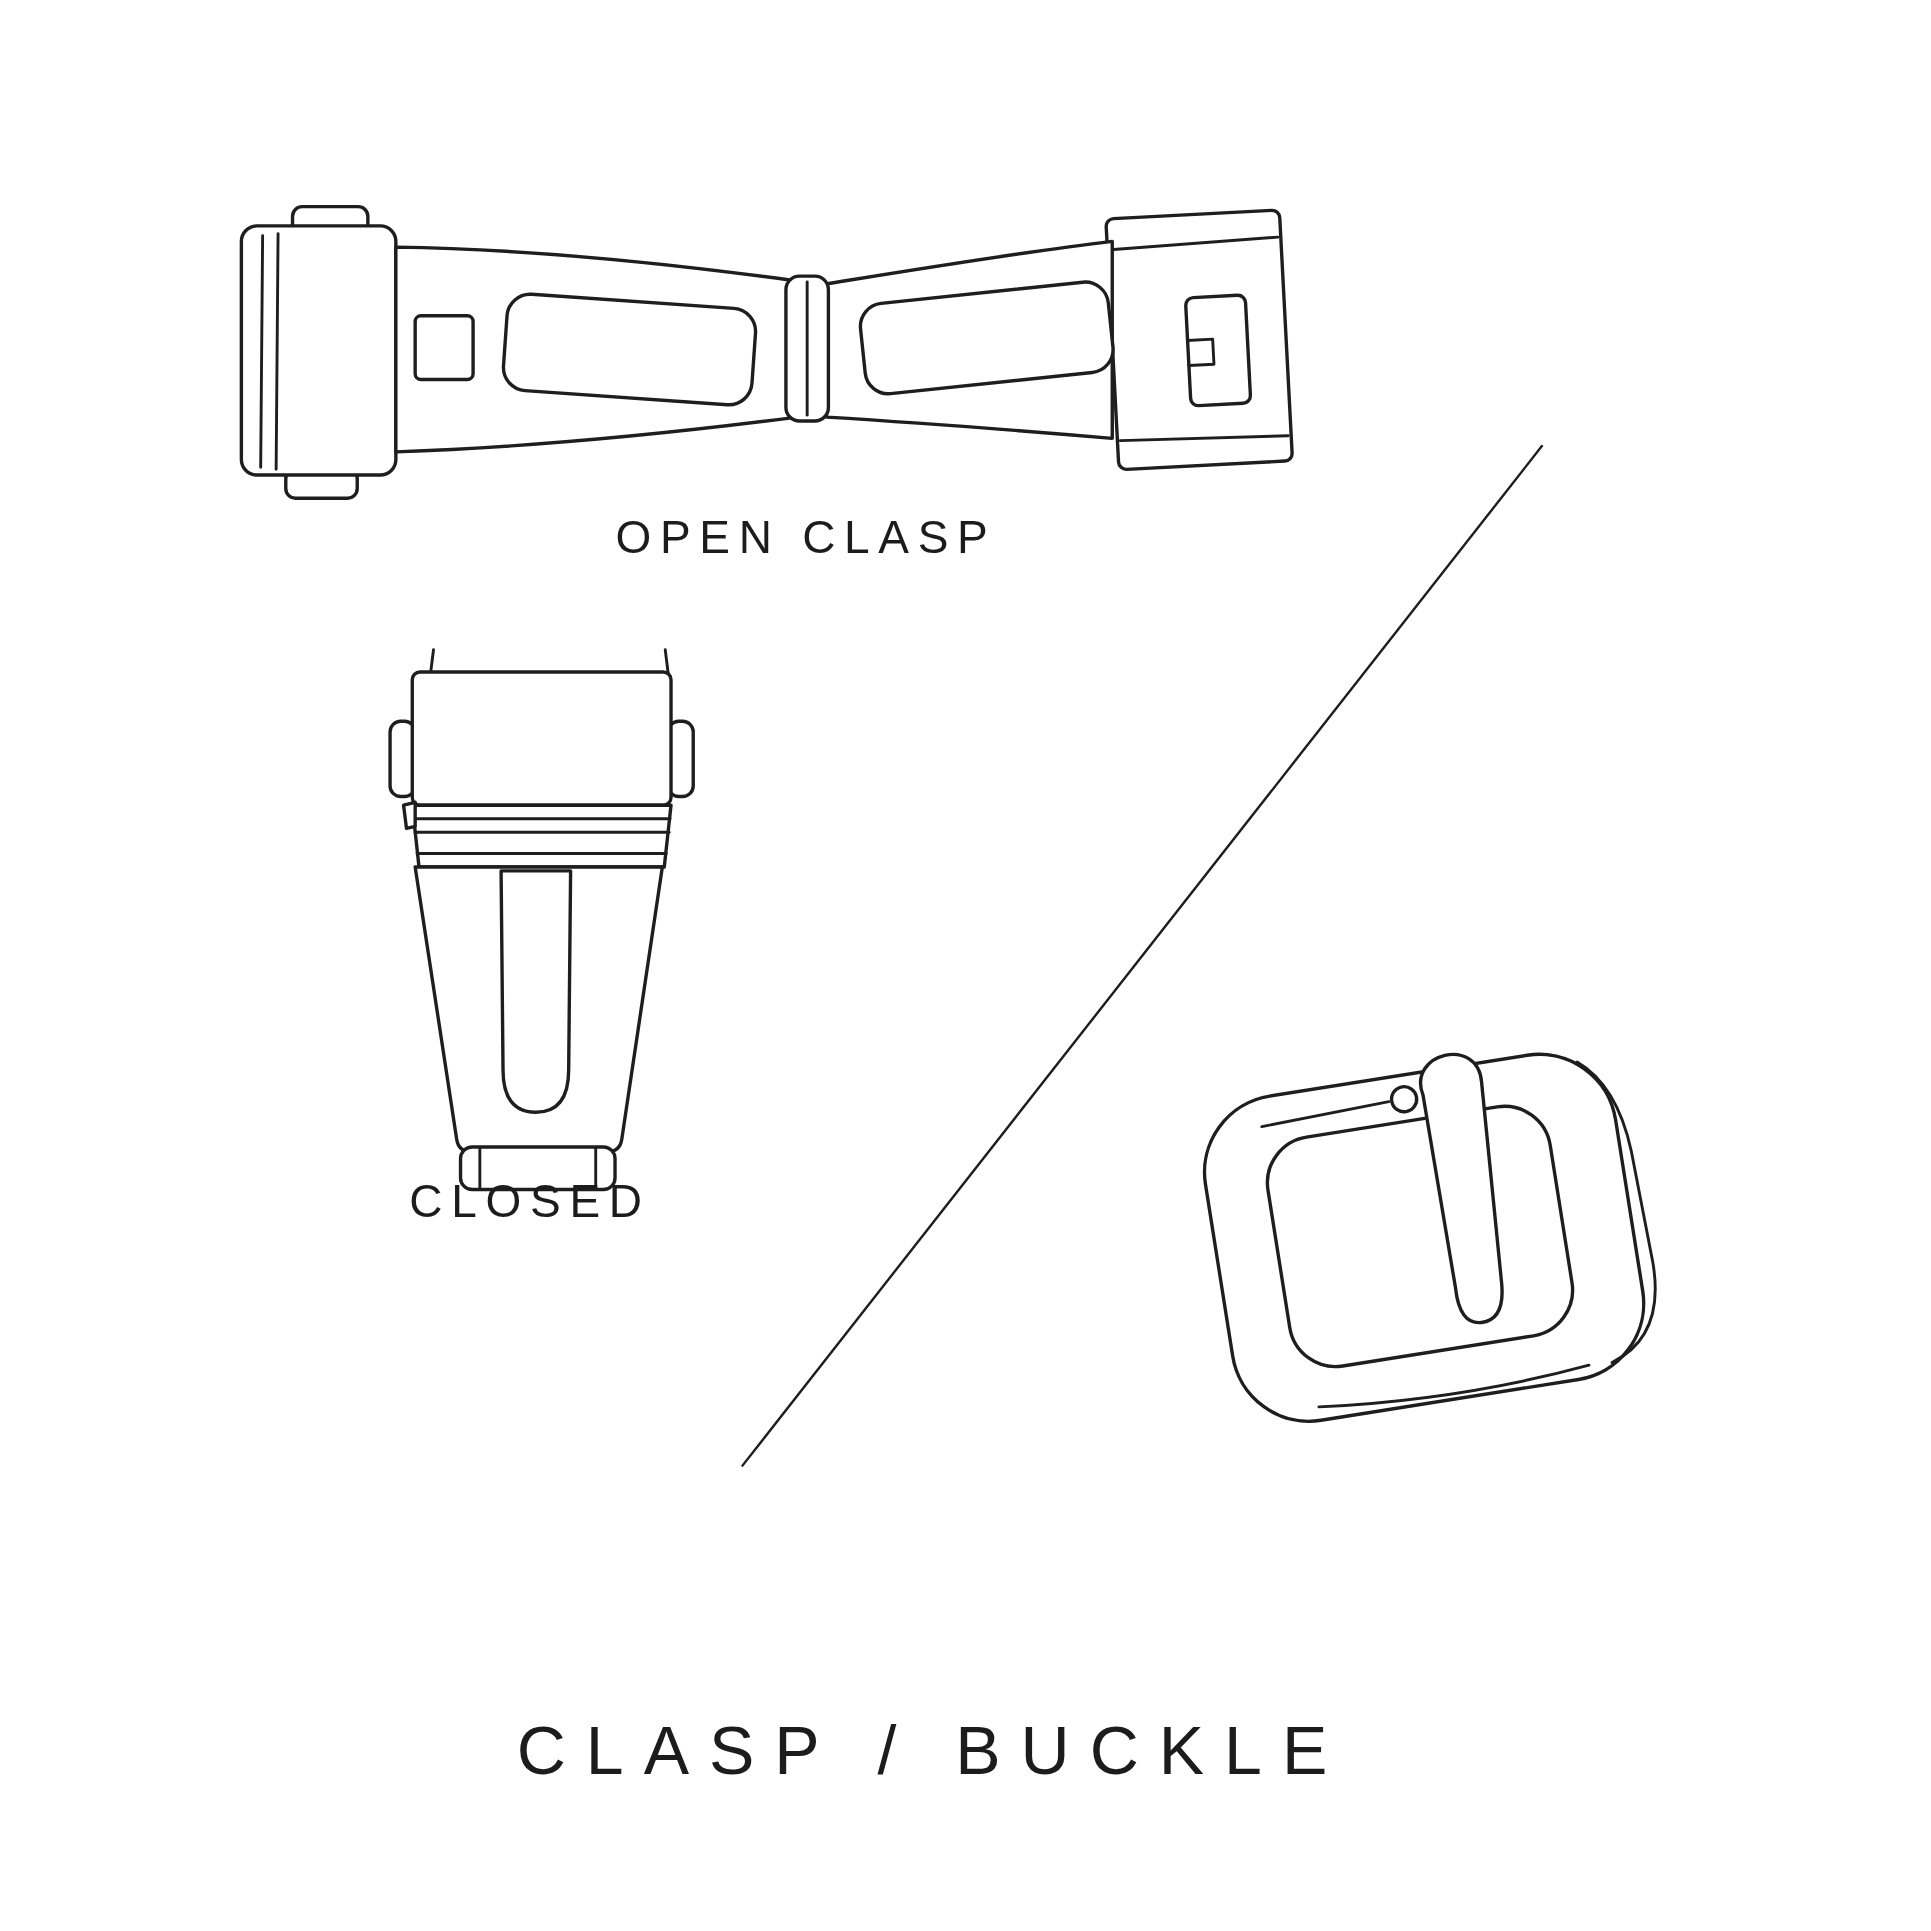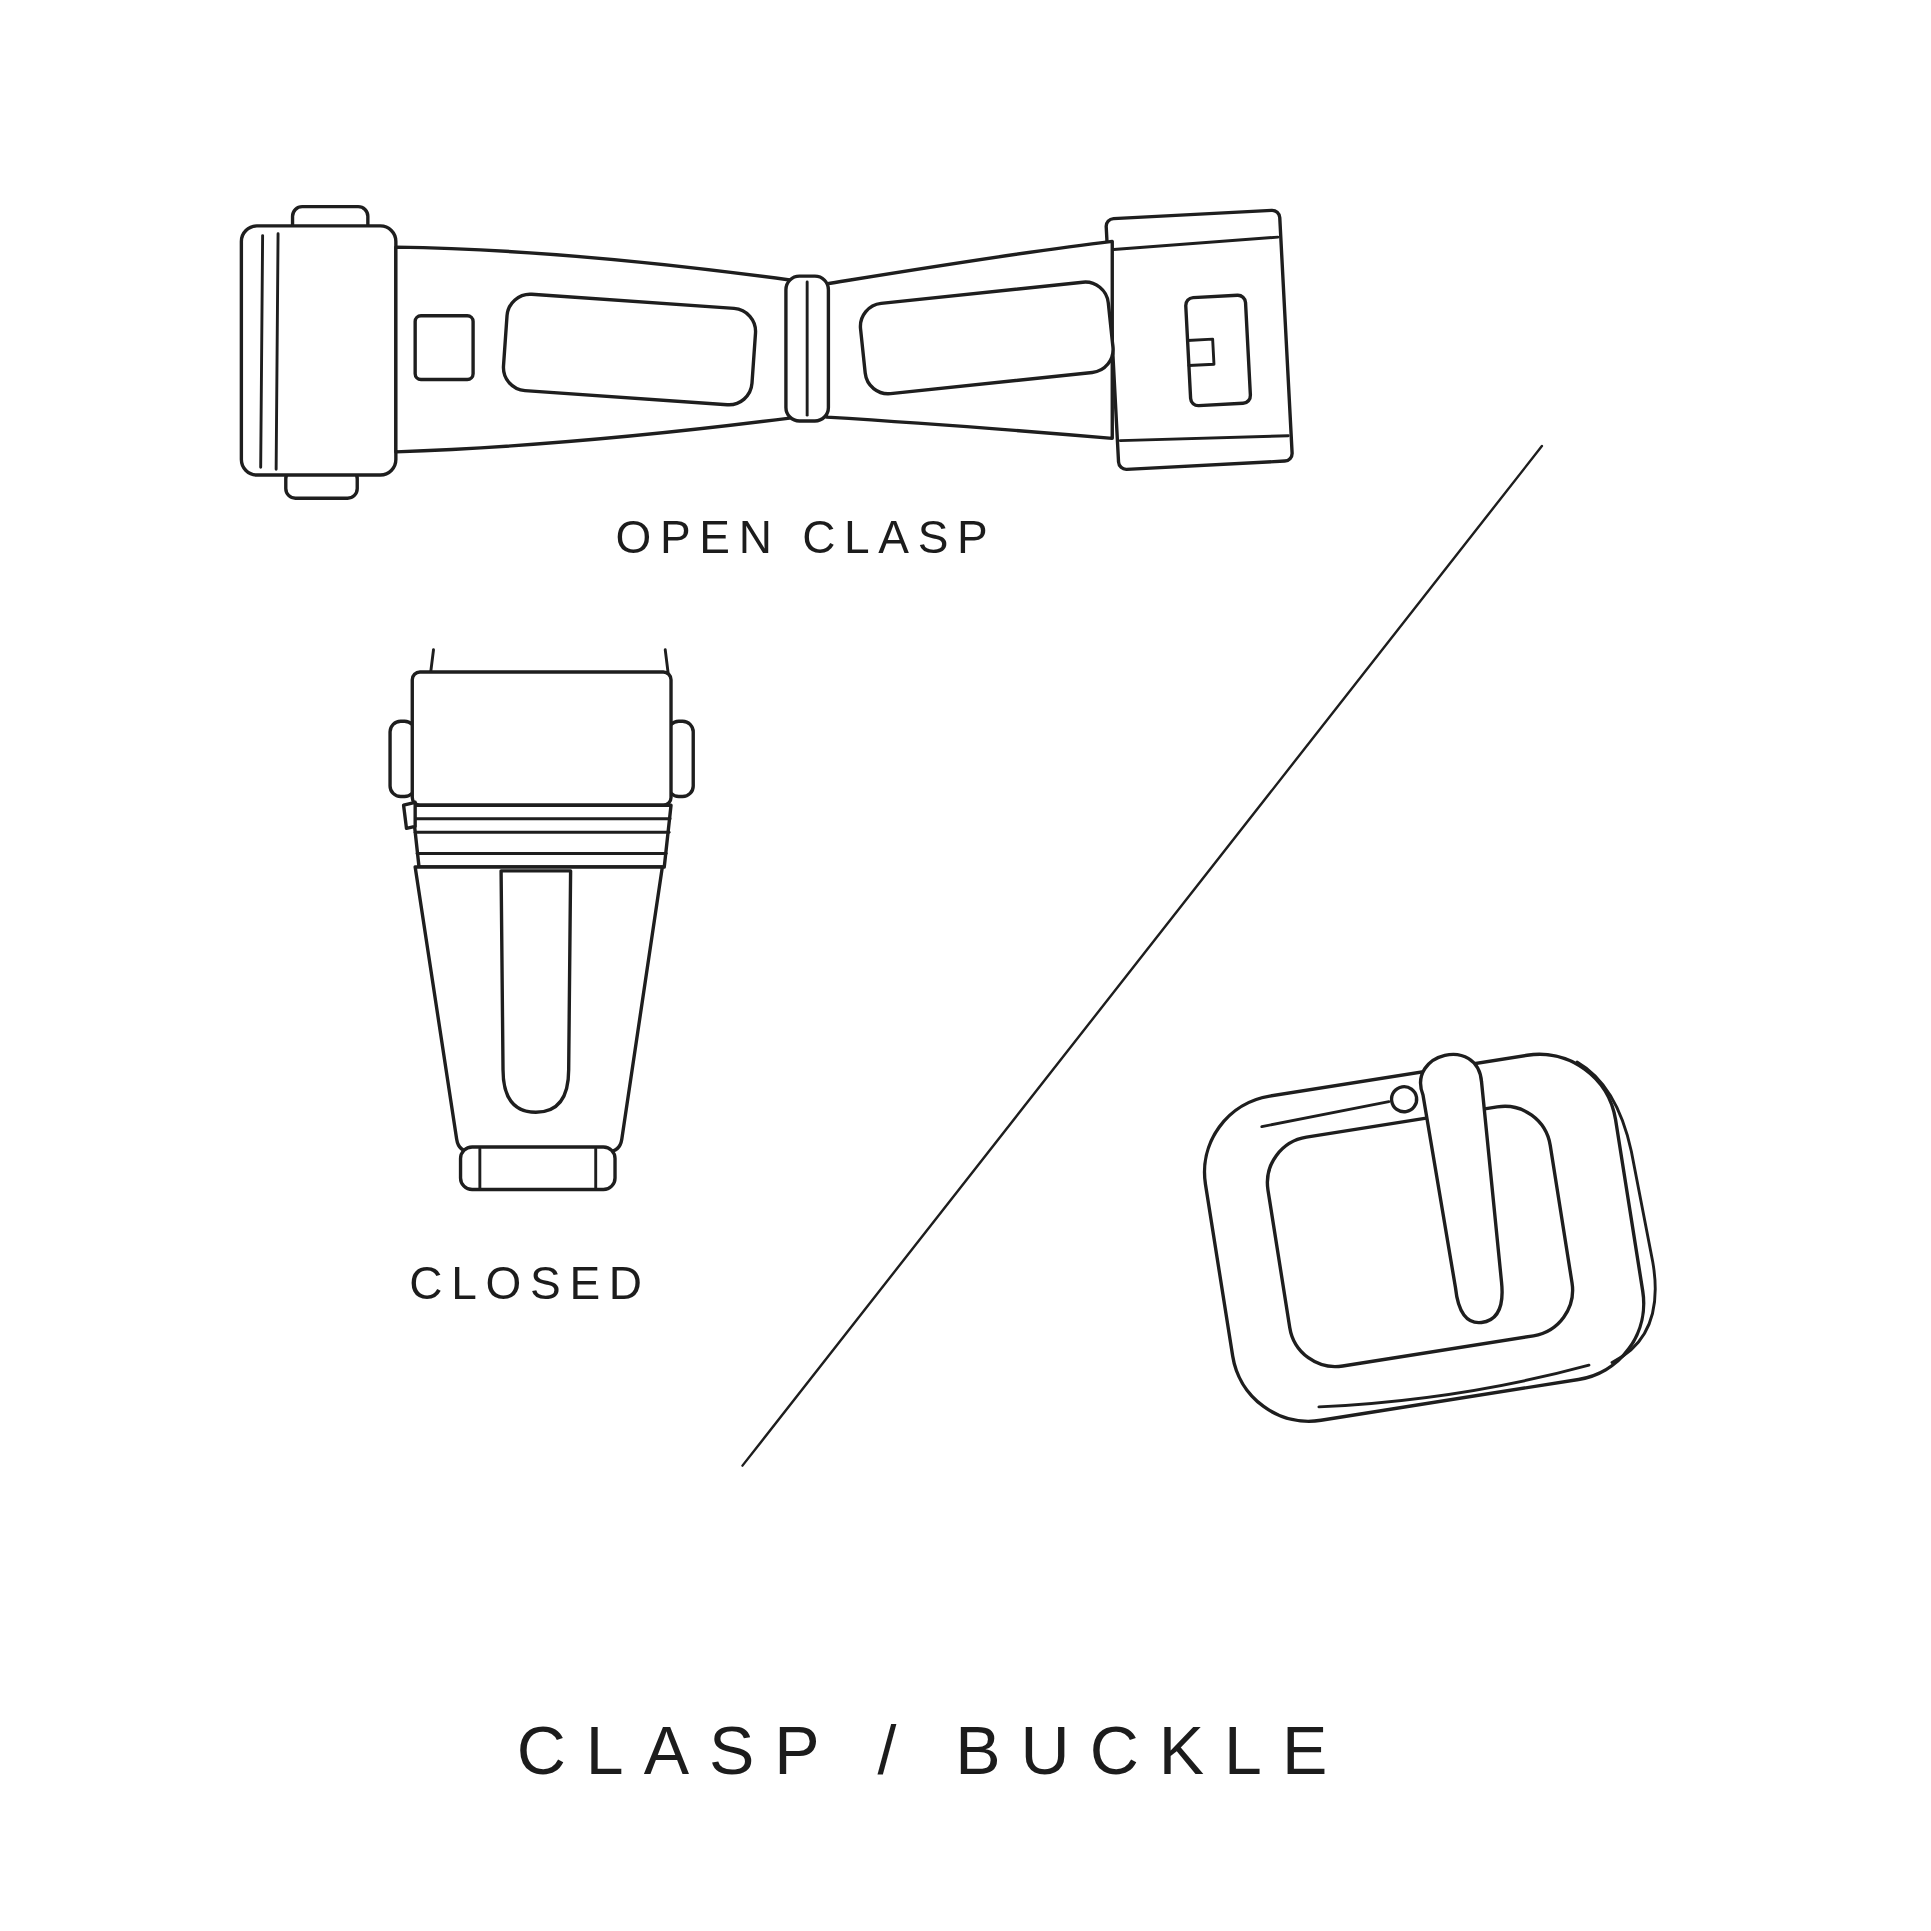--- a/index.html
+++ b/index.html
@@ -120,18 +120,18 @@
 
       <path class="detail" d="M -148,-140 L -14,-145"></path>
       <circle class="shape" cx="2" cy="-145" r="13"></circle>
 
       <path class="shape" d="M 22,-146 C 12,-192 88,-198 84,-150 L 72,58 Q 70,97 45,96 Q 22,95 24,56 Z"></path>
     </g>
   </svg>
 
   <div class="label" style="left:806px; top:510px;">OPEN CLASP</div>
 
-  <div class="label" style="left:530px; top:1256px;">CLOSED</div>
+  <div class="label" style="left:530px; top:1174px;">CLOSED</div>
 
   <div class="title" style="left:932px; top:1711px;">CLASP / BUCKLE</div>
 
 </div>
 
 
 </body></html>

